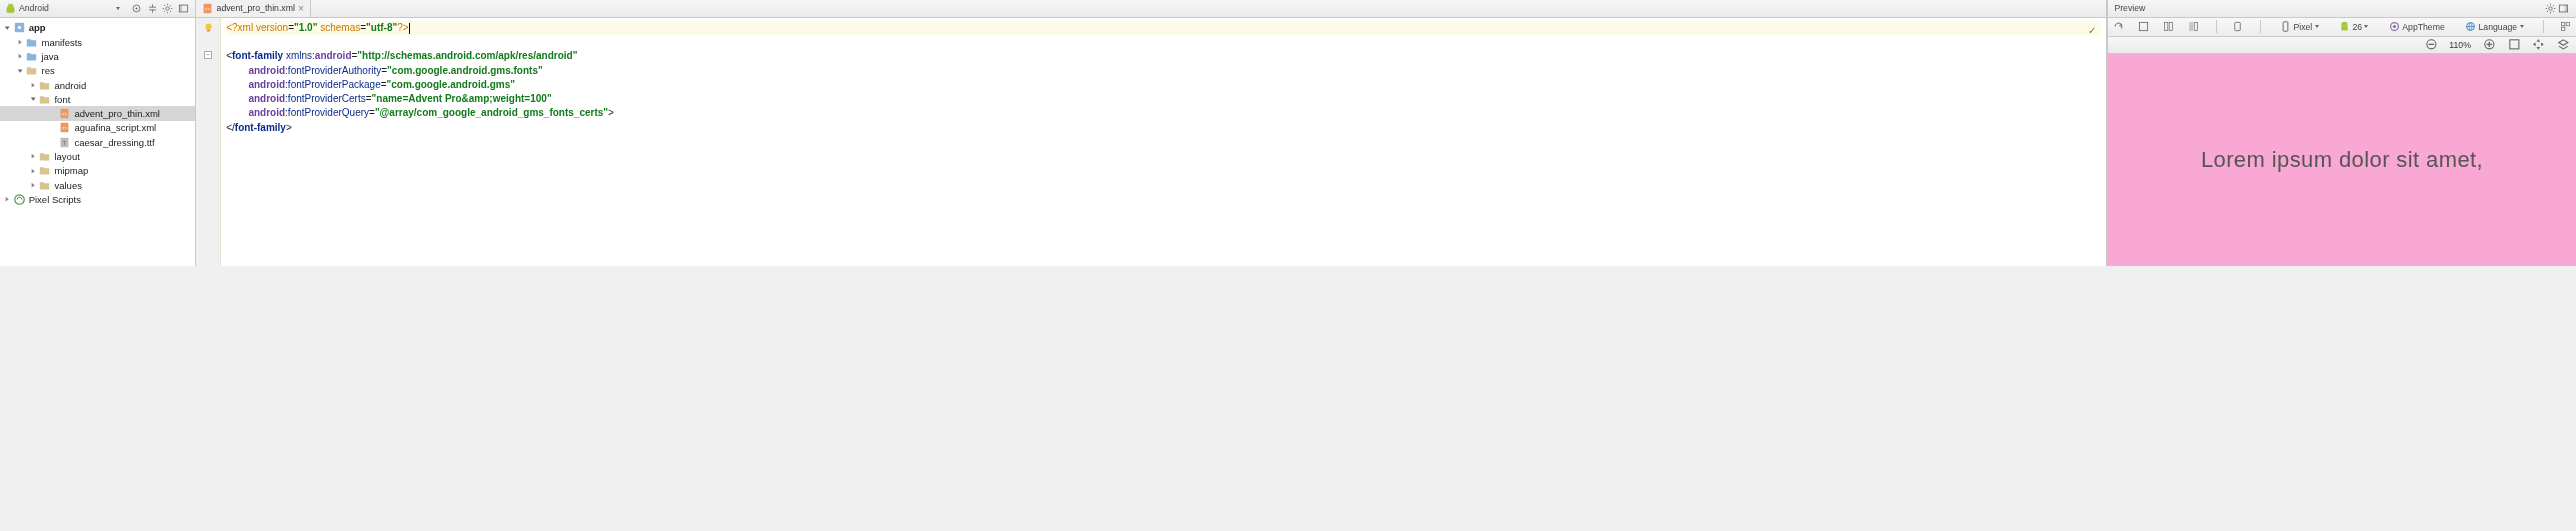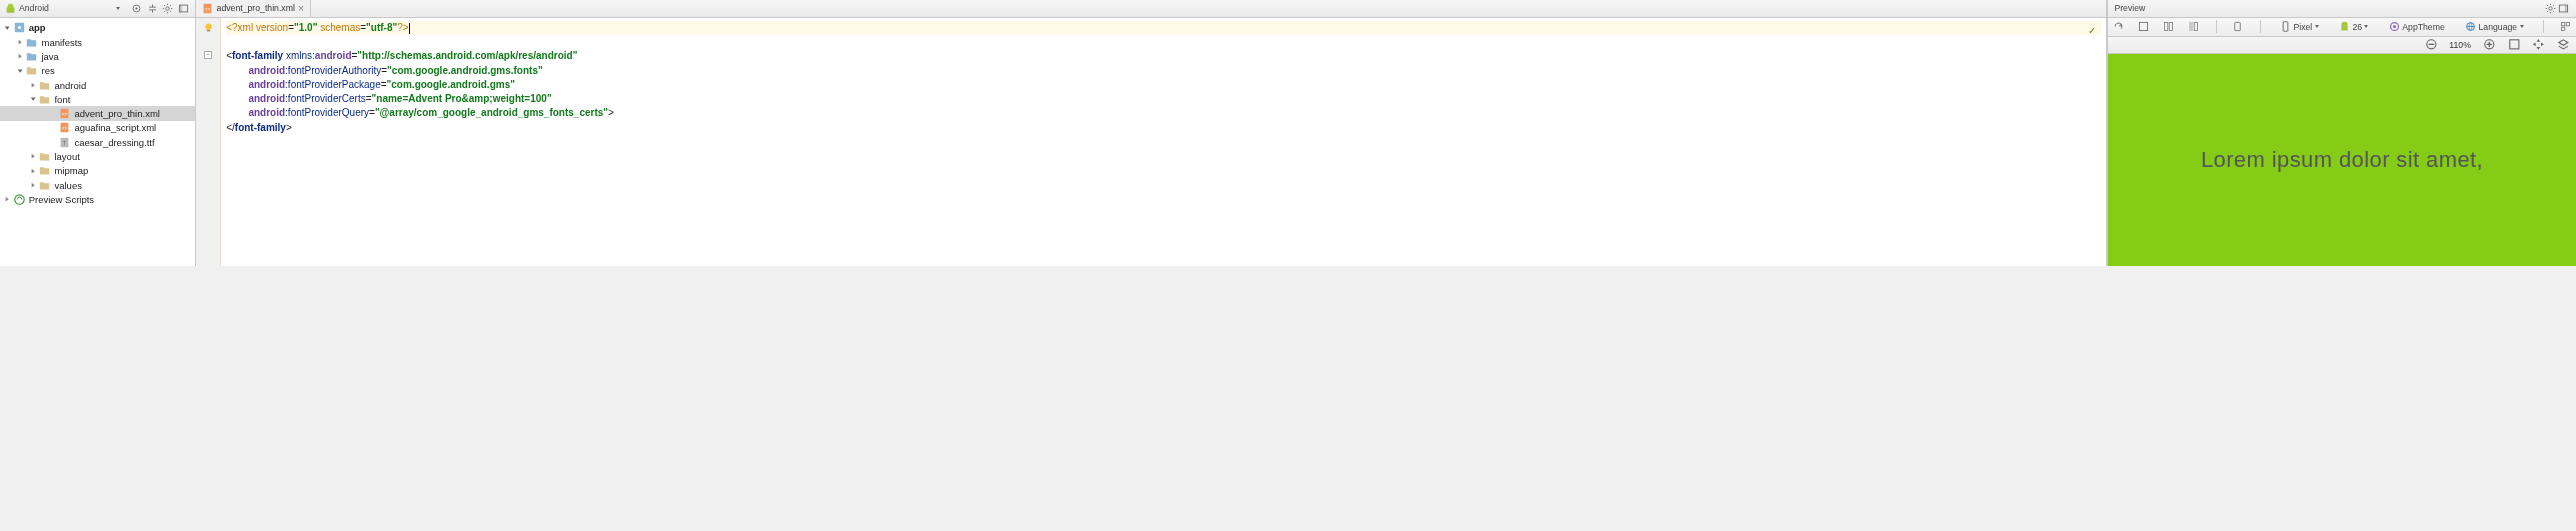--- a/index.html
+++ b/index.html
@@ -52,21 +52,21 @@
 .right-header .spacer { flex: 1; }
 .right-toolbar { height: 19px; background: linear-gradient(#f8f8f8,#ececec); border-bottom: 0.8px solid #c9c9c9; display: flex; align-items: center; padding: 0 4.8px; gap: 14px; }
 .rtb-ico { width: 16px; height: 16px; display: flex; align-items: center; justify-content: center; cursor: pointer; color: #666; }
 .rtb-ico svg { width: 11px; height: 11px; }
 .sep { width: 0.8px; height: 12.7px; background: #c9c9c9; margin: 0 2.4px; }
 .dd { display: flex; align-items: center; gap: 2.4px; padding: 0 3.2px; font-size: 8.7px; color: #444; cursor: pointer; }
 .dd .caret-d { width: 0; height: 0; border-left: 2.4px solid transparent; border-right: 2.4px solid transparent; border-top: 3.2px solid #666; }
 .dd-ico { width: 11px; height: 11px; display: inline-flex; align-items: center; justify-content: center; }
 .zoom-bar { height: 17.5px; background: linear-gradient(#f6f6f6,#eaeaea); border-bottom: 0.8px solid #c9c9c9; display: flex; align-items: center; justify-content: flex-end; padding: 0 6.4px; gap: 12px; font-size: 8.7px; }
 .zbtn { width: 12.7px; height: 12.7px; display: flex; align-items: center; justify-content: center; color: #666; cursor: pointer; }
-.preview-canvas { flex: 1; background: #84cc16; display: flex; align-items: center; justify-content: center; padding: 16px; }
+.preview-canvas { flex: 1; background: #f9a8d4; display: flex; align-items: center; justify-content: center; padding: 16px; }
 .preview-text { font-size: 22px; font-weight: 100; color: #555; text-align: center; line-height: 1.4; font-stretch: condensed; letter-spacing: 0.4px; }
 
 .android-green { fill: #a4c639; }
 </style>
 </head>
 <body>
 
 <div class="left">
   <div class="left-toolbar">
     <span class="android-ico">
@@ -269,21 +269,21 @@
           <svg viewBox="0 0 8 8">
             <path d="M2 1l4 3-4 3z" fill="#888"></path>
           </svg>
         </span>
         <span class="fico">
           <svg viewBox="0 0 14 14">
             <circle cx="7" cy="7" r="6" fill="none" stroke="#3b9b3b" stroke-width="1.5"></circle>
             <path d="M4 7a3 3 0 016 0" fill="none" stroke="#3b9b3b" stroke-width="1.2"></path>
           </svg>
         </span>
-        <span class="tlabel">Preview Scripts</span>
+        <span class="tlabel">Pixel Scripts</span>
       </div>
   </div>
 </div>
 
 <div class="center">
   <div class="tabs">
     <div class="tab">
       <span class="tico"><svg viewBox="0 0 14 14" style="font-size:11px">
             <rect x="2" y="1" width="10" height="12" fill="#f0965a" rx="1"></rect>
             <text x="7" y="10" font-size="6" fill="#fff" text-anchor="middle">&lt;&gt;</text>

